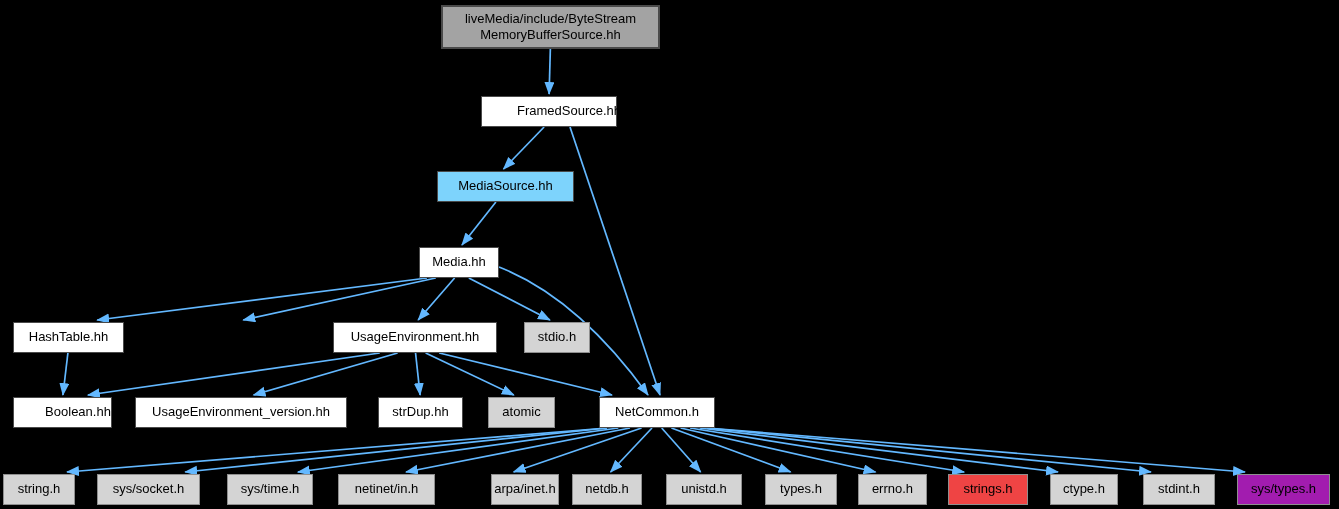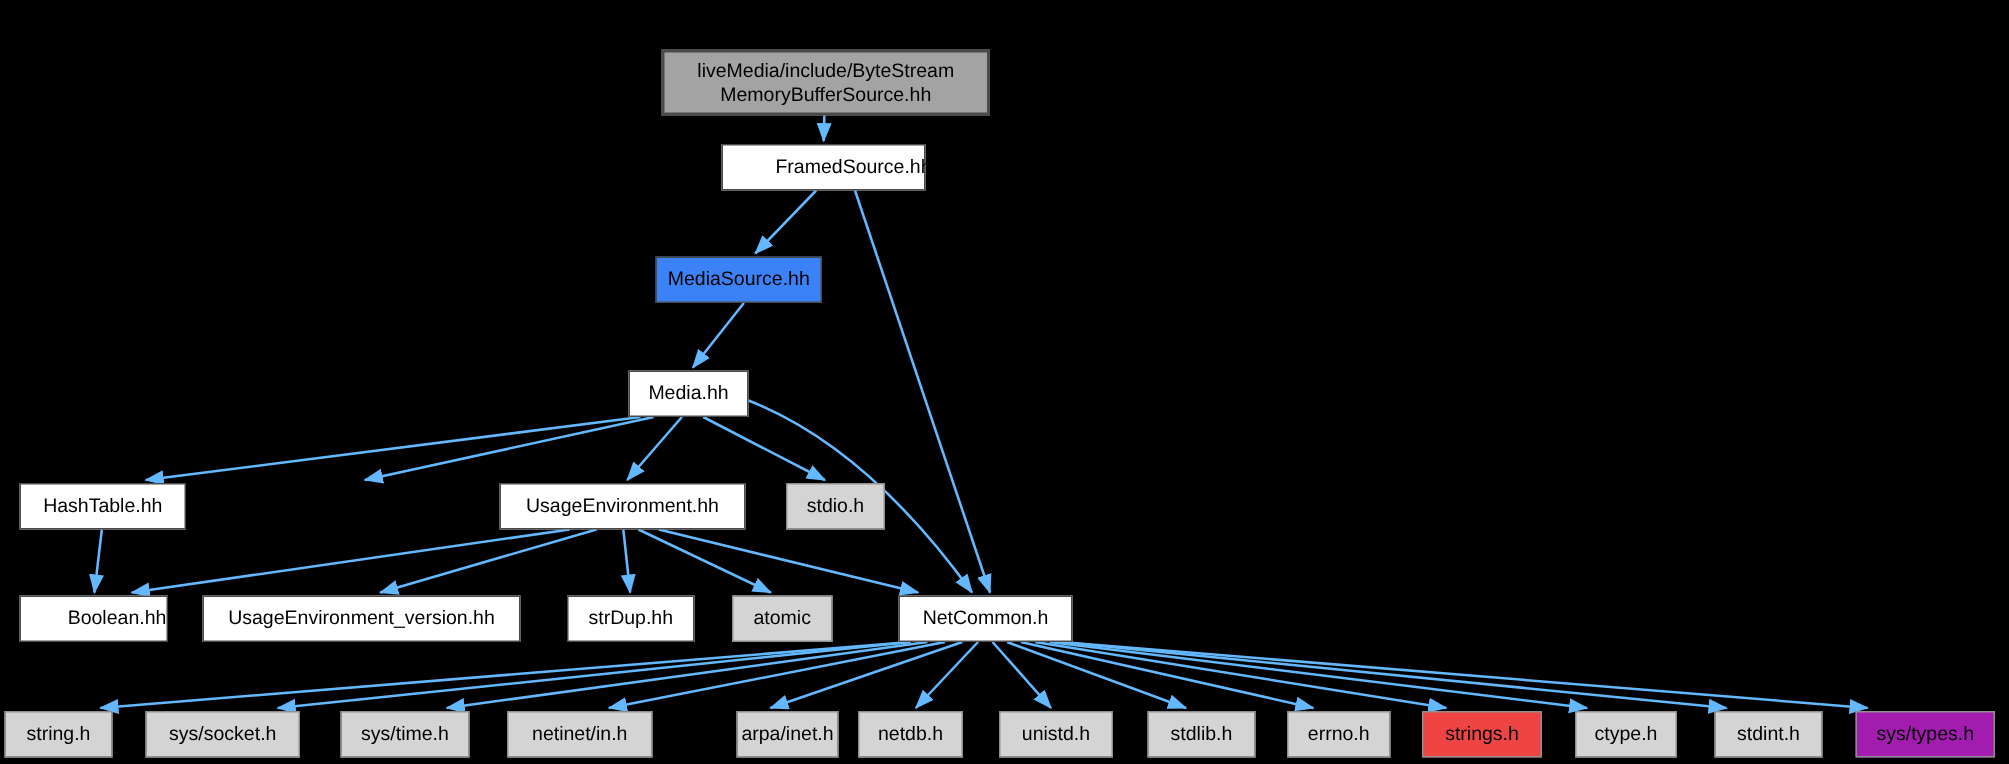--- a/index.html
+++ b/index.html
@@ -26,21 +26,21 @@
     box-sizing: border-box;
     display: flex;
     align-items: center;
     justify-content: center;
     border: 1.5px solid #4a4a4a;
     font-size: 13px;
     line-height: 1.25;
     text-align: center;
     white-space: pre-line;
   }
-  .node.current { border-width: 2px; margin-top: 28px; }
+  .node.current { border-width: 2px; }
 </style>
 </head>
 <body style="background: rgb(0, 0, 0);">
 
 <div class="graph">
   <svg class="edges" xmlns="http://www.w3.org/2000/svg">
     <defs>
       <marker id="arrowhead" markerUnits="userSpaceOnUse" markerWidth="14" markerHeight="12" refX="12" refY="5" orient="auto">
         <path d="M0,0 L13,5 L0,10 z" fill="#63b8ff"></path>
       </marker>
@@ -71,37 +71,37 @@
       <path d="M680.55,428 L875.544,472" fill="none" stroke="#63b8ff" stroke-width="1.7" marker-end="url(#arrowhead)"></path>
       <path d="M690.1,428 L964.168,472" fill="none" stroke="#63b8ff" stroke-width="1.7" marker-end="url(#arrowhead)"></path>
       <path d="M699.7,428 L1058,472" fill="none" stroke="#63b8ff" stroke-width="1.7" marker-end="url(#arrowhead)"></path>
       <path d="M707,428 L1151,472" fill="none" stroke="#63b8ff" stroke-width="1.7" marker-end="url(#arrowhead)"></path>
       <path d="M707,428 L1245,472" fill="none" stroke="#63b8ff" stroke-width="1.7" marker-end="url(#arrowhead)"></path>
     </svg>
   <div class="nodes" style="color: rgb(0, 0, 0);">
       <div class="node current" style="left: 441px; top: 5px; width: 219px; height: 44px; background: rgb(163, 163, 163); border-color: rgb(74, 74, 74);"><span>liveMedia/include/ByteStream
 MemoryBufferSource.hh</span></div>
       <div class="node doc" style="left: 481px; top: 96px; width: 136px; height: 31px; background: rgb(255, 255, 255); border-color: rgb(74, 74, 74); padding-left: 40px;"><span>FramedSource.hh</span></div>
-      <div class="node doc" style="left: 437px; top: 171px; width: 111px; height: 31px; background: #3b82f6; border-color: rgb(74, 74, 74);"><span>MediaSource.hh</span></div>
+      <div class="node doc" style="left: 437px; top: 171px; width: 137px; height: 31px; background: #7dd3fc; border-color: rgb(74, 74, 74);"><span>MediaSource.hh</span></div>
       <div class="node doc" style="left: 419px; top: 247px; width: 80px; height: 31px; background: rgb(255, 255, 255); border-color: rgb(74, 74, 74);"><span>Media.hh</span></div>
       <div class="node doc" style="left: 13px; top: 322px; width: 111px; height: 31px; background: rgb(255, 255, 255); border-color: rgb(74, 74, 74);"><span>HashTable.hh</span></div>
       <div class="node doc" style="left: 333px; top: 322px; width: 164px; height: 31px; background: rgb(255, 255, 255); border-color: rgb(74, 74, 74);"><span>UsageEnvironment.hh</span></div>
       <div class="node system" style="left: 524px; top: 322px; width: 66px; height: 31px; background: rgb(212, 212, 212); border-color: rgb(143, 143, 143);"><span>stdio.h</span></div>
       <div class="node doc" style="left: 13px; top: 397px; width: 99px; height: 31px; background: rgb(255, 255, 255); border-color: rgb(74, 74, 74); padding-left: 31px;"><span>Boolean.hh</span></div>
       <div class="node doc" style="left: 135px; top: 397px; width: 212px; height: 31px; background: rgb(255, 255, 255); border-color: rgb(74, 74, 74);"><span>UsageEnvironment_version.hh</span></div>
       <div class="node doc" style="left: 378px; top: 397px; width: 85px; height: 31px; background: rgb(255, 255, 255); border-color: rgb(74, 74, 74);"><span>strDup.hh</span></div>
       <div class="node system" style="left: 488px; top: 397px; width: 67px; height: 31px; background: rgb(212, 212, 212); border-color: rgb(143, 143, 143);"><span>atomic</span></div>
       <div class="node doc" style="left: 599px; top: 397px; width: 116px; height: 31px; background: rgb(255, 255, 255); border-color: rgb(74, 74, 74);"><span>NetCommon.h</span></div>
       <div class="node system" style="left: 3px; top: 474px; width: 72px; height: 31px; background: rgb(212, 212, 212); border-color: rgb(143, 143, 143);"><span>string.h</span></div>
       <div class="node system" style="left: 97px; top: 474px; width: 103px; height: 31px; background: rgb(212, 212, 212); border-color: rgb(143, 143, 143);"><span>sys/socket.h</span></div>
       <div class="node system" style="left: 227px; top: 474px; width: 86px; height: 31px; background: rgb(212, 212, 212); border-color: rgb(143, 143, 143);"><span>sys/time.h</span></div>
       <div class="node system" style="left: 338px; top: 474px; width: 97px; height: 31px; background: rgb(212, 212, 212); border-color: rgb(143, 143, 143);"><span>netinet/in.h</span></div>
       <div class="node system" style="left: 470px; top: 474px; width: 68px; height: 31px; background: rgb(212, 212, 212); border-color: rgb(143, 143, 143); margin-left: 21px;"><span>arpa/inet.h</span></div>
       <div class="node system" style="left: 572px; top: 474px; width: 70px; height: 31px; background: rgb(212, 212, 212); border-color: rgb(143, 143, 143);"><span>netdb.h</span></div>
       <div class="node system" style="left: 666px; top: 474px; width: 76px; height: 31px; background: rgb(212, 212, 212); border-color: rgb(143, 143, 143);"><span>unistd.h</span></div>
-      <div class="node system" style="left: 765px; top: 474px; width: 72px; height: 31px; background: rgb(212, 212, 212); border-color: rgb(143, 143, 143);"><span>stdlib.h</span></div>
+      <div class="node system" style="left: 765px; top: 474px; width: 72px; height: 31px; background: rgb(212, 212, 212); border-color: rgb(143, 143, 143);"><span>types.h</span></div>
       <div class="node system" style="left: 858px; top: 474px; width: 69px; height: 31px; background: rgb(212, 212, 212); border-color: rgb(143, 143, 143);"><span>errno.h</span></div>
       <div class="node system" style="left: 948px; top: 474px; width: 80px; height: 31px; background: #ef4444; border-color: rgb(143, 143, 143);"><span>strings.h</span></div>
       <div class="node system" style="left: 1050px; top: 474px; width: 68px; height: 31px; background: rgb(212, 212, 212); border-color: rgb(143, 143, 143);"><span>ctype.h</span></div>
       <div class="node system" style="left: 1143px; top: 474px; width: 72px; height: 31px; background: rgb(212, 212, 212); border-color: rgb(143, 143, 143);"><span>stdint.h</span></div>
       <div class="node system" style="left: 1237px; top: 474px; width: 93px; height: 31px; background: #a21caf; border-color: rgb(143, 143, 143);"><span>sys/types.h</span></div>
     </div>
 </div>
 
 </body></html>

